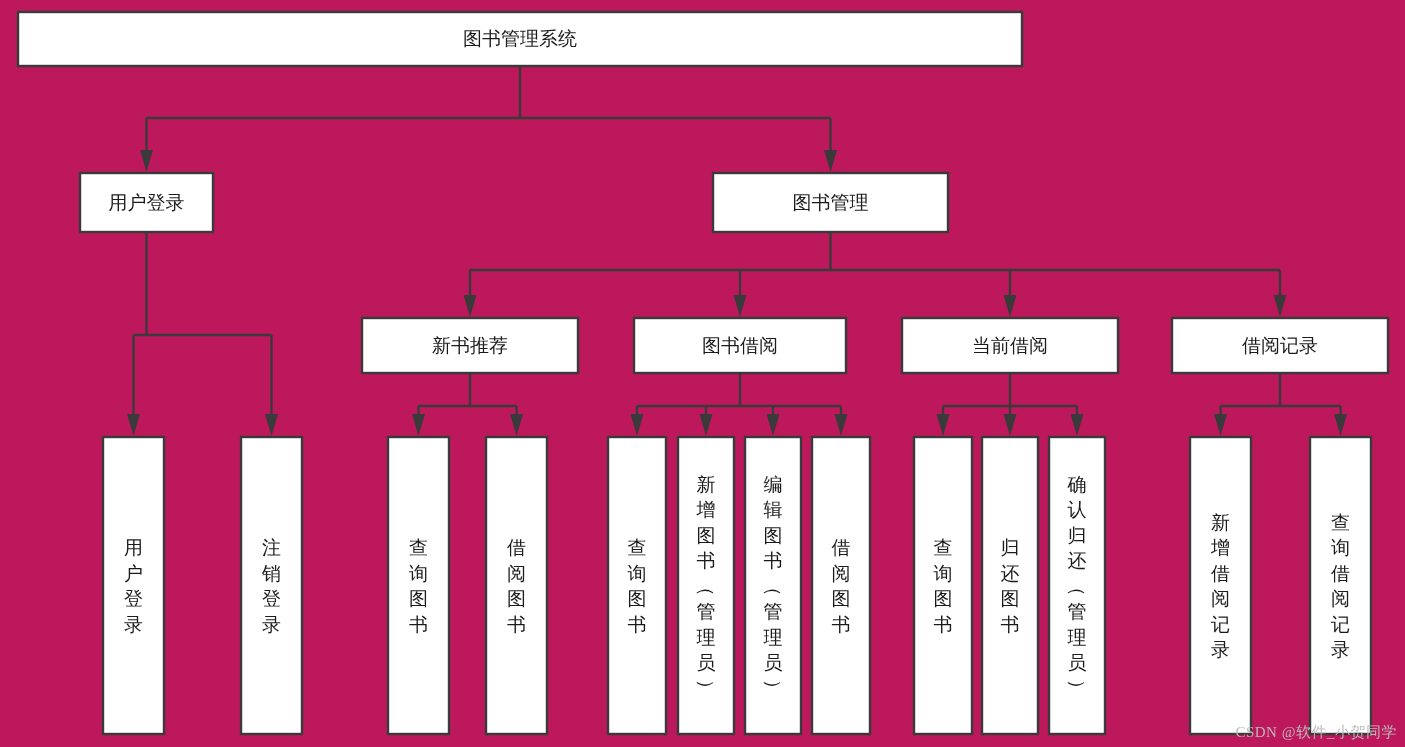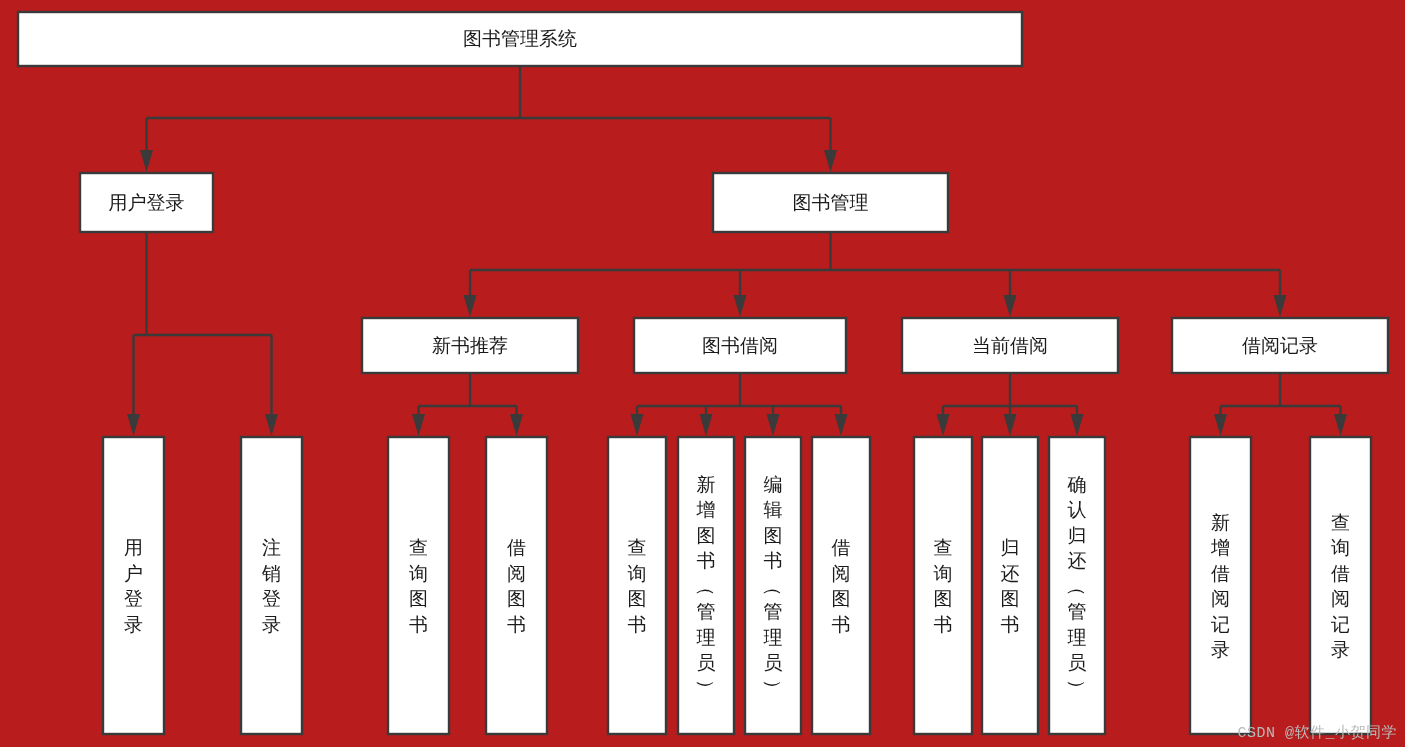--- a/index.html
+++ b/index.html
@@ -12,21 +12,21 @@
     width: 1405px;
     height: 747px;
     font-family: "Liberation Sans", "DejaVu Sans", sans-serif;
     overflow: hidden;
     position: relative;
   }
   #diagram-root {
     position: relative;
     width: 1405px;
     height: 747px;
-    background: #b91c1c;
+    background: #be185d;
   }
   svg.diagram-canvas {
     position: absolute;
     left: 0;
     top: 0;
     width: 1405px;
     height: 747px;
     display: block;
   }
   .node-box {
@@ -56,21 +56,21 @@
     font-family: "Liberation Sans", "DejaVu Sans", sans-serif;
     fill: #1b1b1b;
     font-size: 19px;
     text-anchor: middle;
     white-space: pre;
   }
   .watermark-text {
     position: absolute;
     right: 8px;
     bottom: 5px;
-    font-family: Liberation Mono, monospace;
+    font-family: Liberation Serif, serif;
     font-size: 15px;
     color: #b9b9b9;
     letter-spacing: 0.5px;
     user-select: none;
     pointer-events: none;
     margin-left: 28px;
   }
 </style>
 </head>
 <body>

